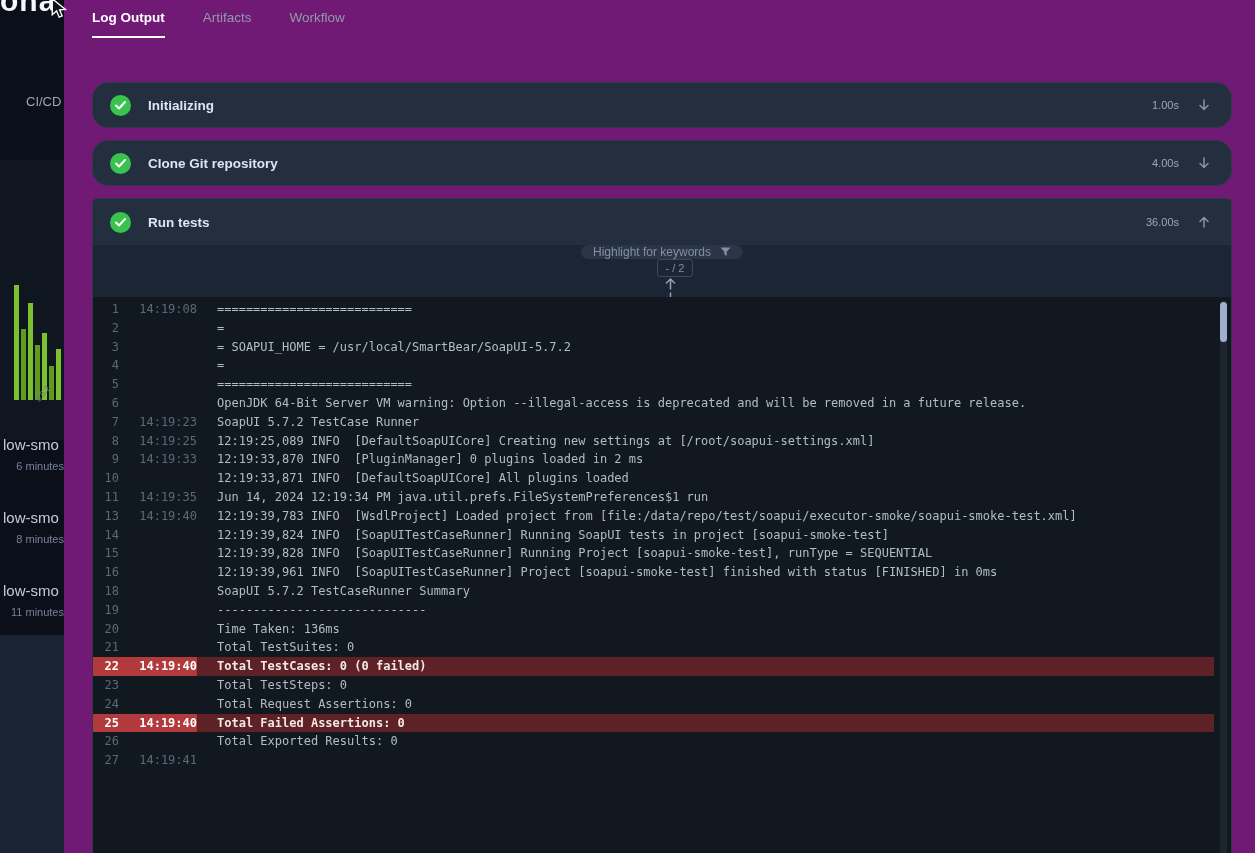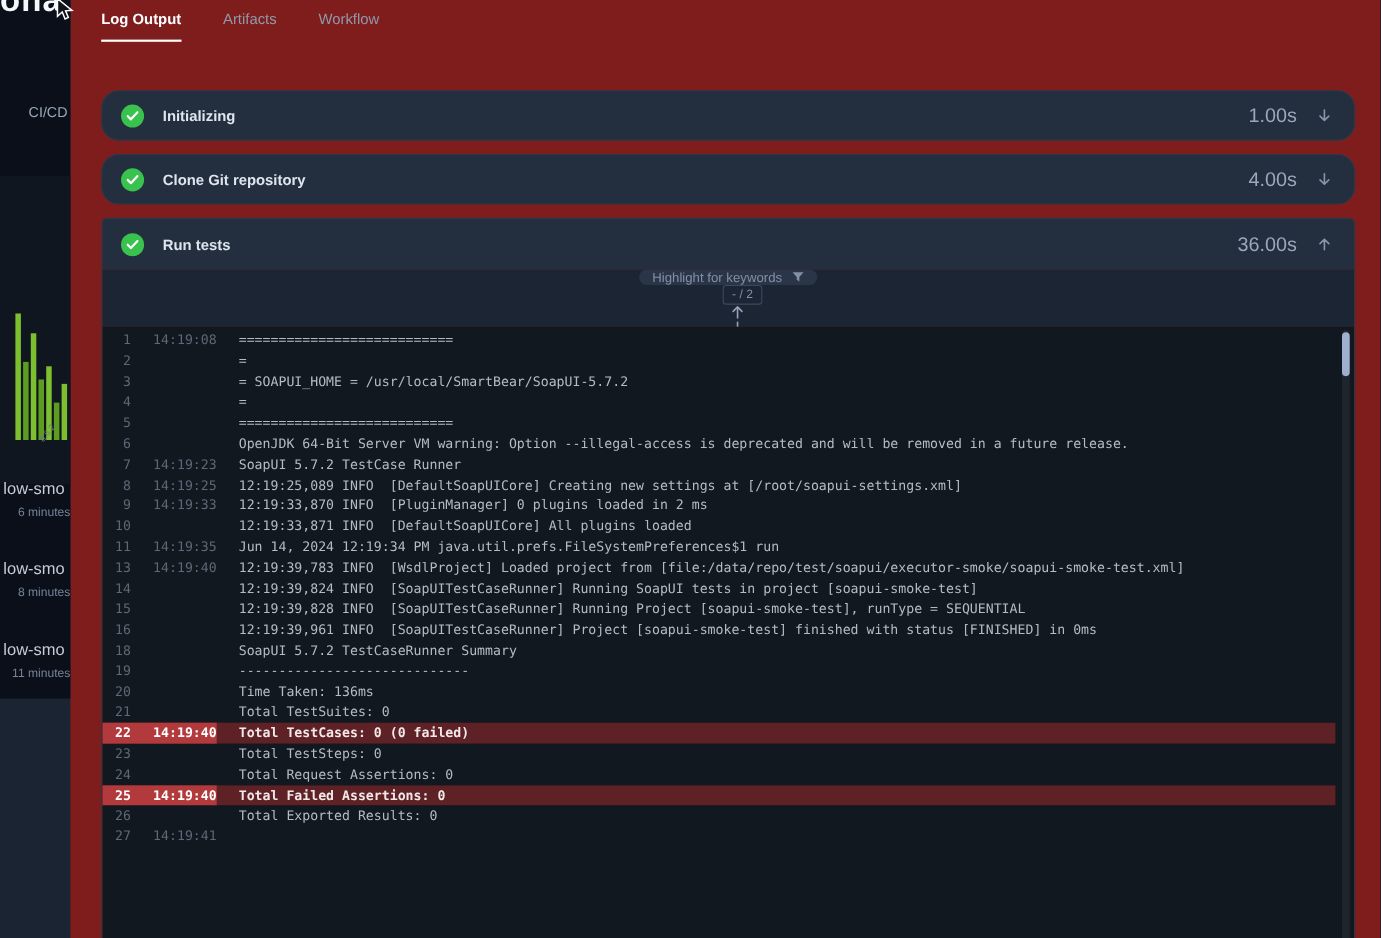--- a/index.html
+++ b/index.html
@@ -25,38 +25,38 @@
   .mini-chart .bar { width:5px; background:#7cc02f; }
   .mini-chart .bar:nth-child(even){ background:#5d9c20; }
   .chart-tick { position:absolute; left:34px; top:398px; font-size:8px; color:#6b7787;
                 transform:rotate(-52deg); transform-origin:left top; }
   .run-list { position:absolute; top:436px; left:3px; right:0; }
   .run-item { margin-bottom:37px; cursor:pointer; }
   .rname { font-size:15px; color:#c3ccd8; white-space:nowrap; }
   .rtime { font-size:11px; color:#76839a; margin-top:7px; white-space:nowrap;text-align:right; }
 
   
-  .main { margin-left:64px; height:853px; background:#7f1d1d; padding:10px 23px 0 28px; }
+  .main { margin-left:64px; height:853px; background:#701a75; padding:10px 23px 0 28px; }
 
   .tabs { display:flex; gap:38px; }
   .tab { font-size:13.5px; color:#8f9bab; padding-bottom:11px; border-bottom:2px solid transparent; cursor:pointer; }
   .tab.active { color:#ffffff; font-weight:bold; border-bottom-color:#ffffff; }
 
   .steps { margin-top:44px; }
   .step-row {
     height:46px; background:#232e3f; border:1px solid #2d3949; border-radius:16px;
     display:flex; align-items:center; padding:0 20px 0 17px; margin-bottom:12px; cursor:pointer;
   }
   .check {
     width:21px; height:21px; border-radius:50%; background:#3ac24e;
     display:flex; align-items:center; justify-content:center; margin-right:17px; flex:0 0 auto;
   }
   .step-name { font-size:13.5px; font-weight:600; color:#dde5ee; }
   .sp { flex:1; }
-  .dur { font-size:18px; color:#9aa8ba; margin-right:18px; }
+  .dur { font-size:11px; color:#9aa8ba; margin-right:18px; }
   .chev svg { display:block; }
 
   .panel { border:1px solid #2d3949; border-radius:5px; overflow:hidden; }
   .panel .step-row { border:none; border-radius:0; margin-bottom:0; }
 
   .log-toolbar {
     height:52px; background:#1c2533; display:flex; align-items:center; padding:0 14px;flex-direction:column;
   }
   .kw-pill {
     height:27px; background:#2a3547; border-radius:14px; padding:0 12px;

